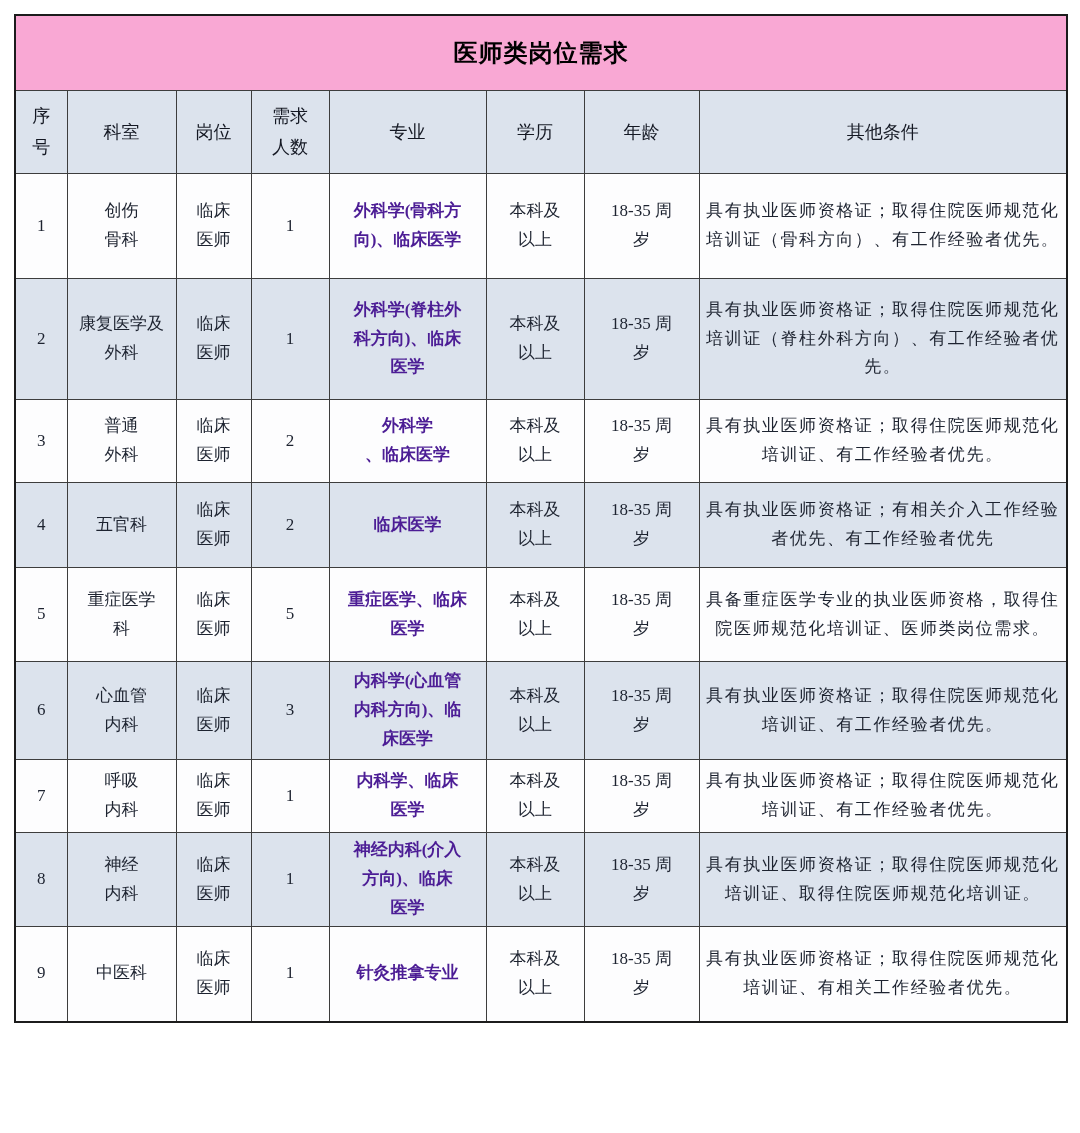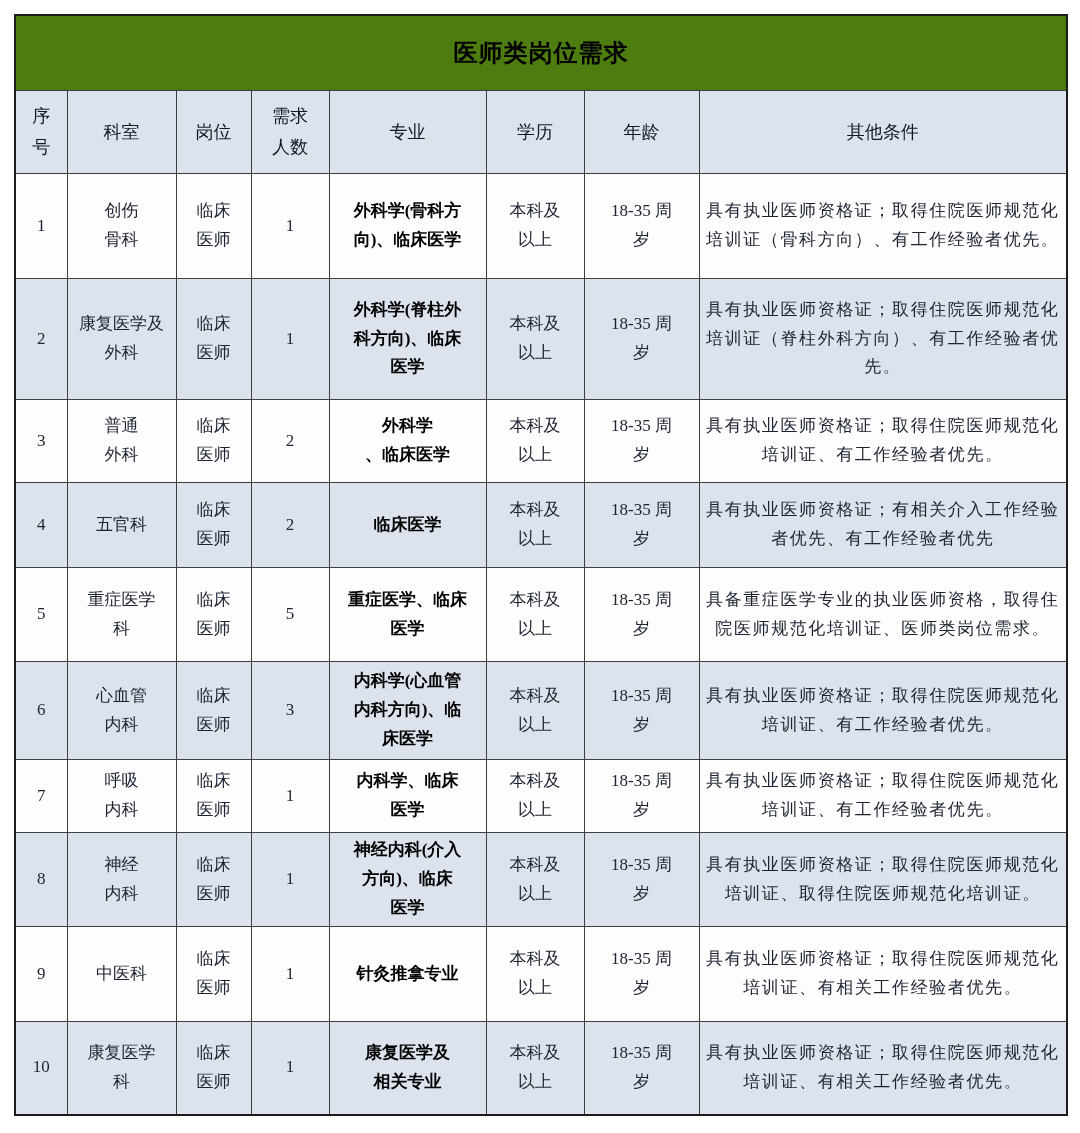--- a/index.html
+++ b/index.html
@@ -30,38 +30,38 @@
     vertical-align: middle;
     text-align: center;
     white-space: pre-line;
     font-size: 17px;
     line-height: 1.7;
     padding: 2px 4px;
     overflow: hidden;
   }
   tr.title-row th {
     height: 70px;
-    background: #4d7c0f;
+    background: #f9a8d4;
     font-size: 24px;
     font-weight: bold;
     color: #000000;
     letter-spacing: 1px;
     line-height: 1.2;
   }
   tr.header-row th {
     height: 78px;
     background: #dce3ed;
     font-size: 18px;
     font-weight: normal;
     color: #141823;
   }
   tbody tr:nth-child(even) td { background: #dce3ed; }
   tbody tr:nth-child(odd)  td { background: #fdfdfe; }
   td.c-no    { font-size: 16px; }
-  td.c-major { font-weight: bold; color: #000000; font-size: 17.5px; }
+  td.c-major { font-weight: bold; color: #4c1d95; font-size: 17.5px; }
   td.c-other {
     text-align: left;
     white-space: normal;
     padding: 4px 9px;
     letter-spacing: 1.6px;
     line-height: 1.72;
     font-size: 17px;
   }
   tr.r1  { height: 105px; }
   tr.r2  { height: 121px; }
@@ -234,30 +234,15 @@
         <td>临床
 医师</td>
         <td class="c-no">1</td>
         <td class="c-major">针灸推拿专业</td>
         <td>本科及
 以上</td>
         <td>18-35 周
 岁</td>
         <td class="c-other">具有执业医师资格证；取得住院医师规范化培训证、有相关工作经验者优先。</td>
       </tr>
-      <tr class="r10">
-        <td class="c-no">10</td>
-        <td>康复医学
-科</td>
-        <td>临床
-医师</td>
-        <td class="c-no">1</td>
-        <td class="c-major">康复医学及
-相关专业</td>
-        <td>本科及
-以上</td>
-        <td>18-35 周
-岁</td>
-        <td class="c-other">具有执业医师资格证；取得住院医师规范化培训证、有相关工作经验者优先。</td>
-      </tr>
     </tbody>
   </table>
 </div>
 
 </body></html>

